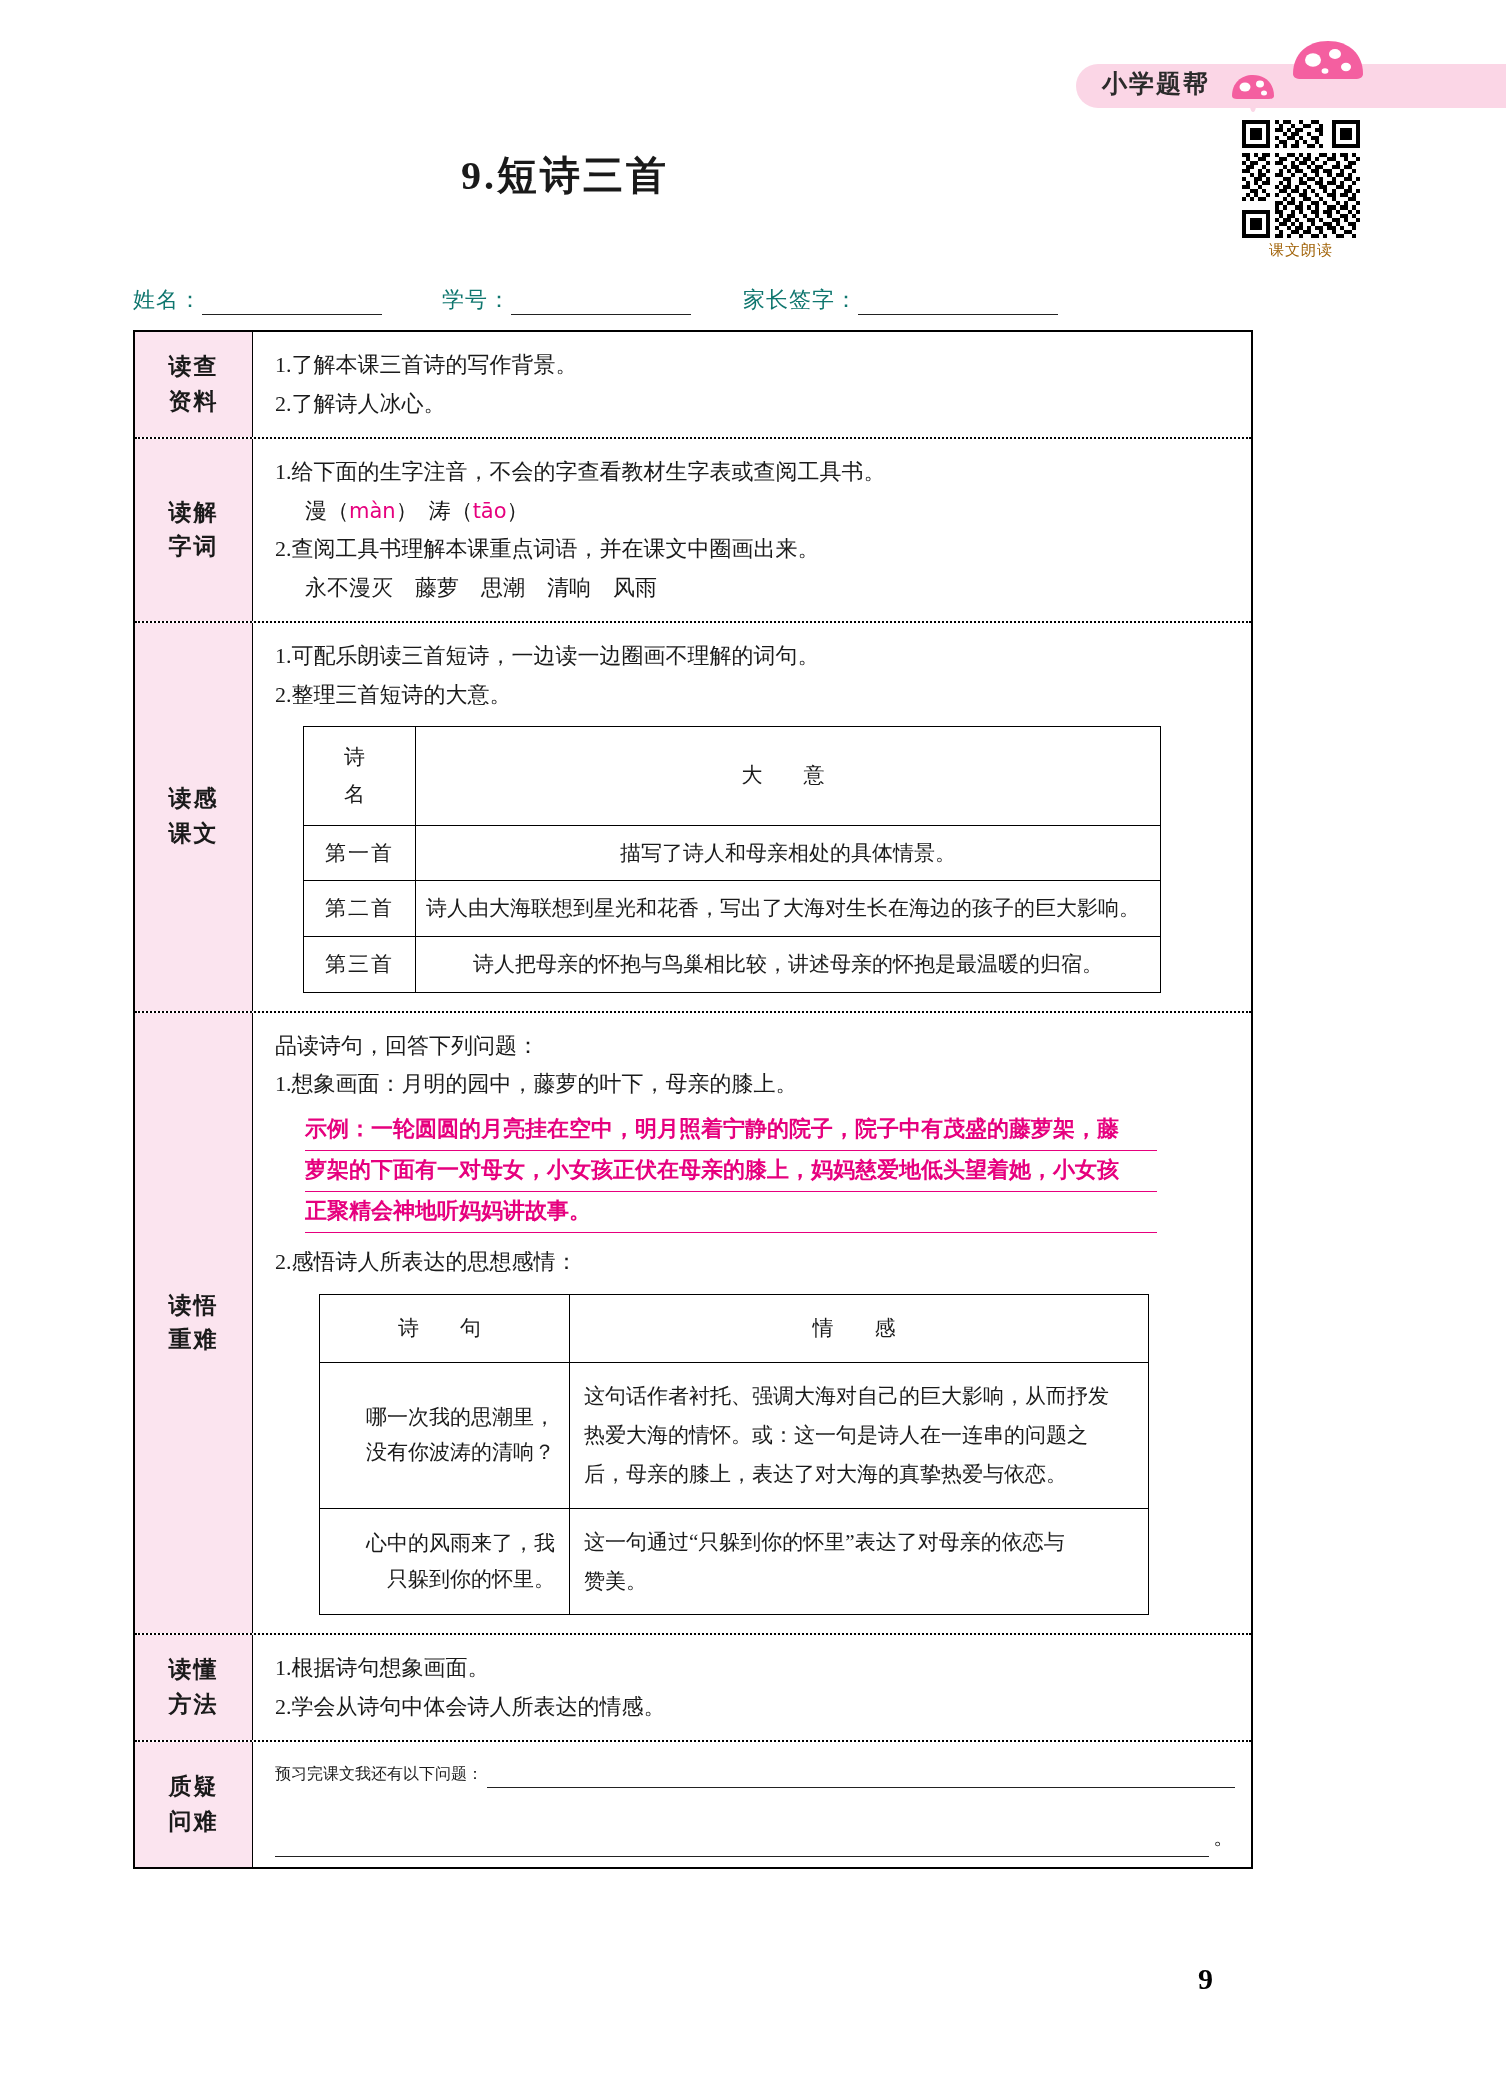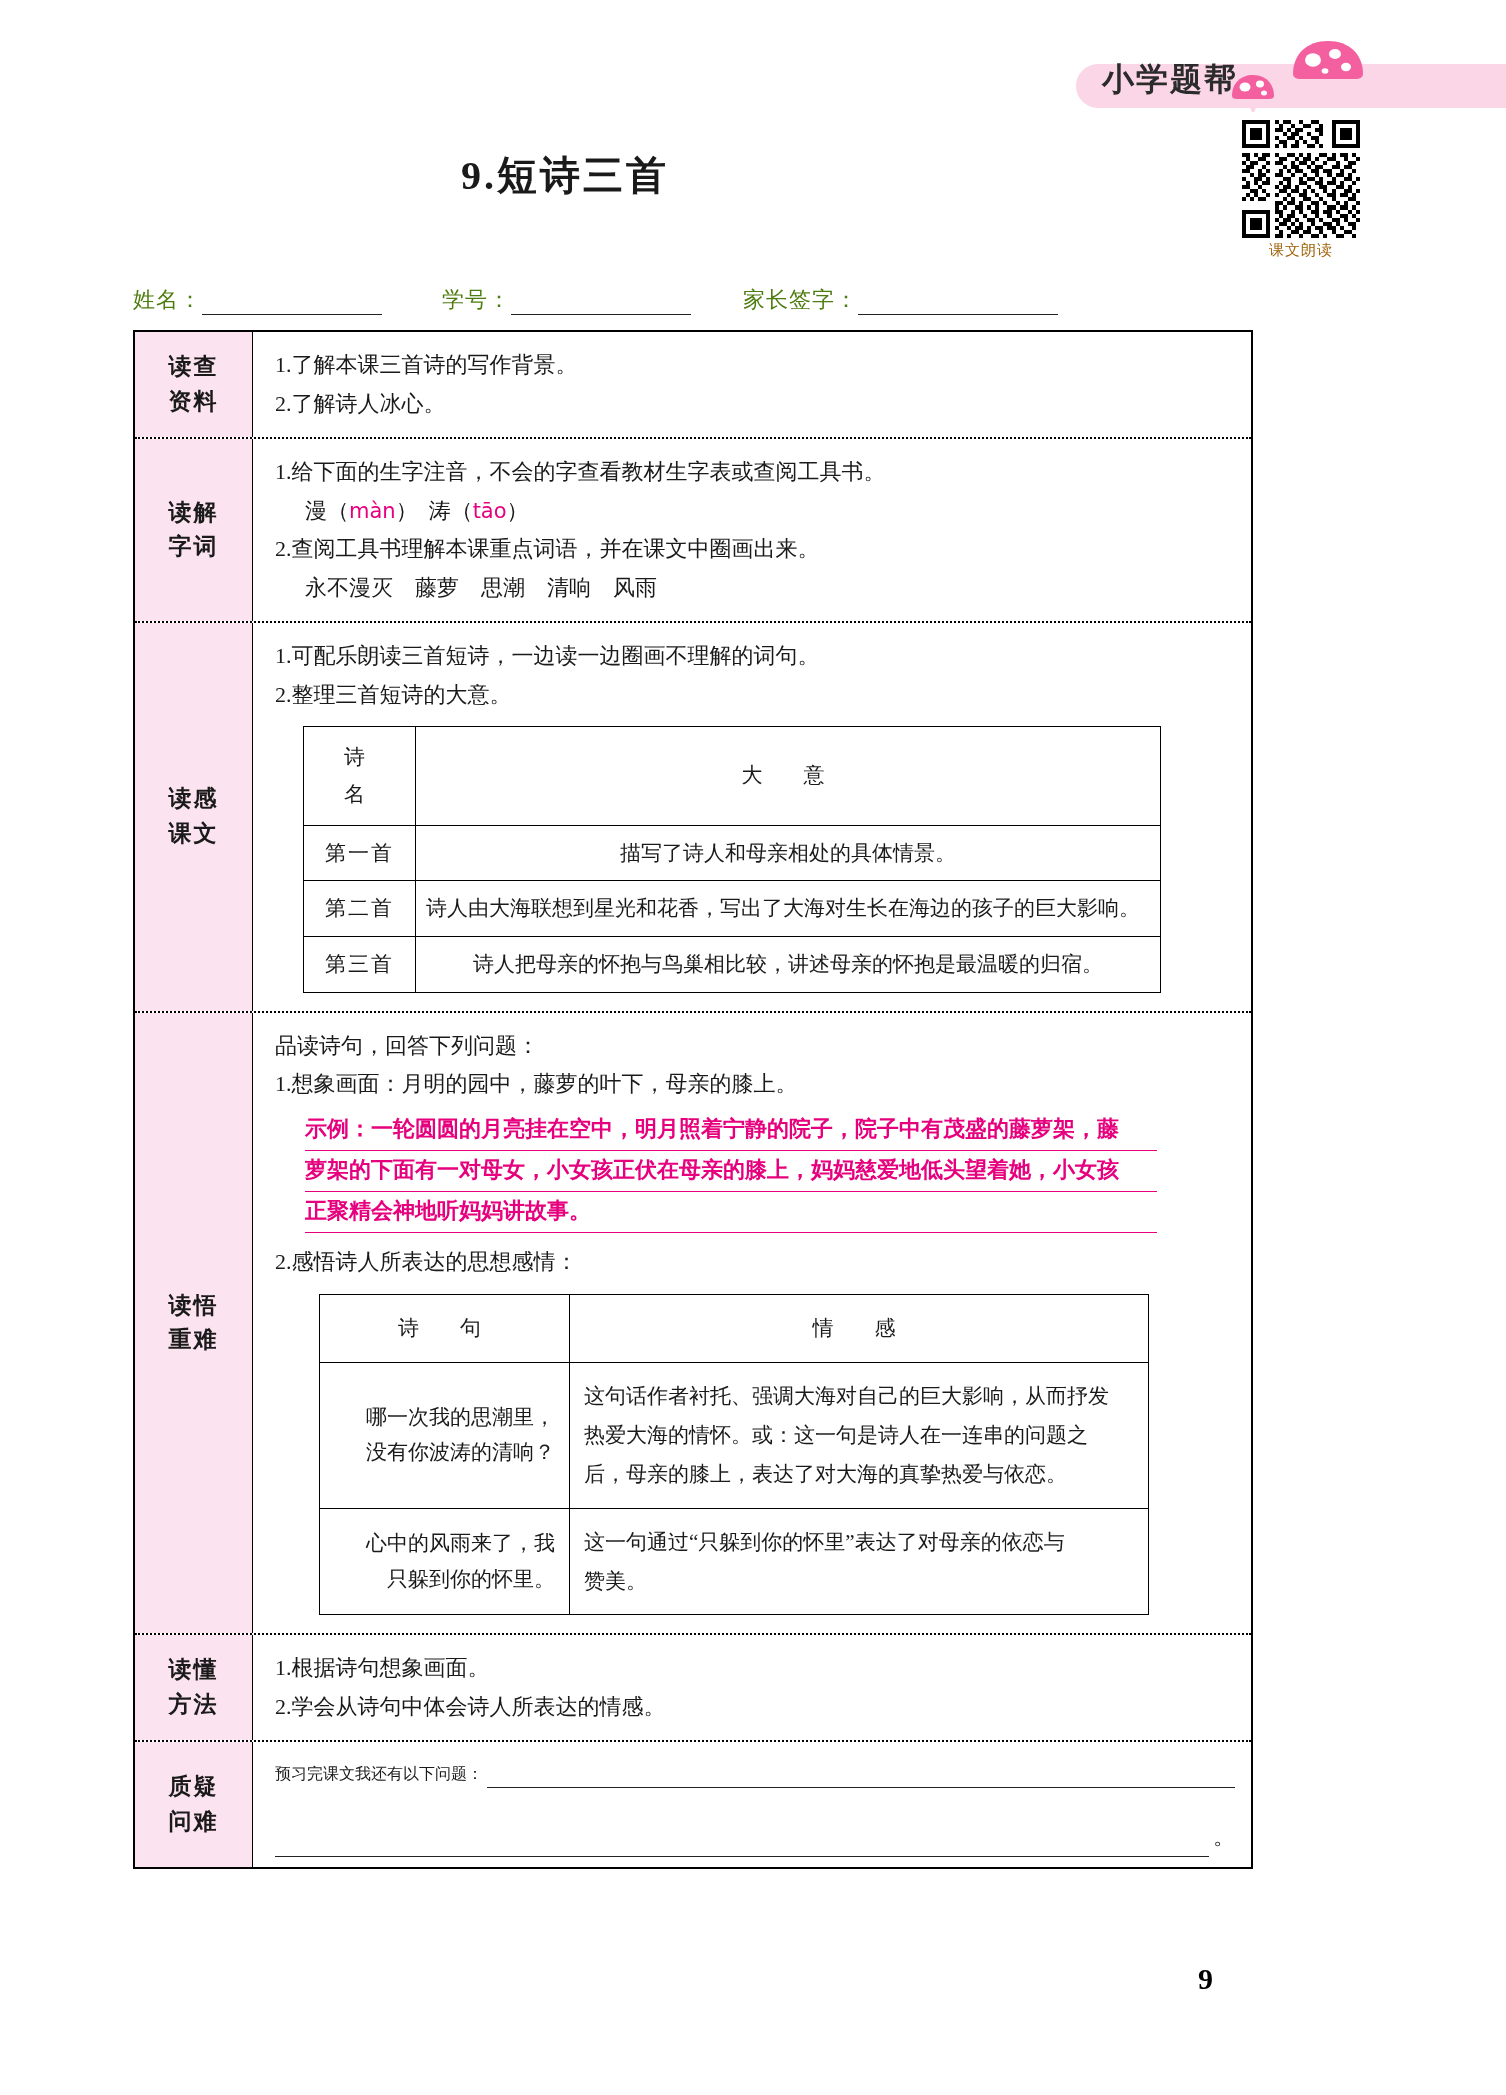--- a/index.html
+++ b/index.html
@@ -26,22 +26,22 @@
     right: 0;
     top: 6px;
     width: 430px;
     height: 44px;
     background: #fbd6e6;
     border-radius: 22px 0 0 22px;
   }
   .banner-label {
     position: absolute;
     left: 42px;
-    top: 0;
-    font-size: 32px;
+    top: 9px;
+    font-size: 25px;
     color: #2b2b2b;
     letter-spacing: 2px;
     font-family: "Liberation Sans", sans-serif;
     font-weight: bold;
   }
   .mushroom-big {
     position: absolute;
     left: 228px;
     top: -28px;
     width: 80px;
@@ -92,21 +92,21 @@
 
   
   .name-row {
     position: absolute;
     top: 285px;
     left: 133px;
     width: 930px;
     display: flex;
     align-items: flex-end;
     font-size: 22px;
-    color: #4d7c0f;
+    color: #0f766e;
   }
   .field { display: flex; align-items: flex-end; }
   .field-label { white-space: nowrap; letter-spacing: 1px; }
   .field-line {
     display: inline-block;
     border-bottom: 1.6px solid #222;
     height: 20px;
   }
   .gap-a { width: 60px; }
   .gap-b { width: 52px; }

